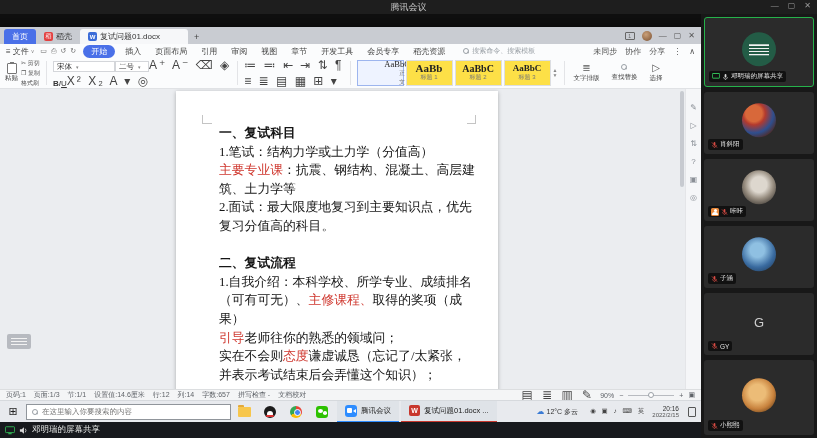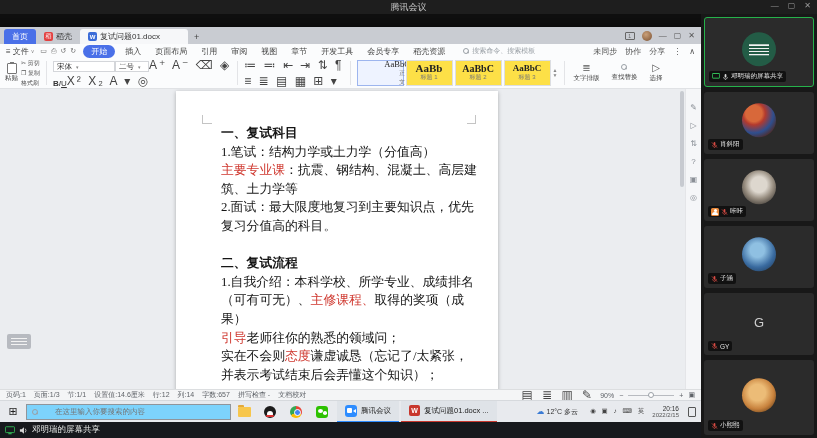--- a/index.html
+++ b/index.html
@@ -63,21 +63,21 @@
   .style-chip.selected { border-color:#9db5ee; background:#eef3ff;padding-left:44px; }
   .style-prev { font-family:"Liberation Serif","DejaVu Serif",serif; font-size:8.5px; color:#222; line-height:9px; }
   .style-label { font-size:6px; color:#777; }
   .gallery-arrows { display:flex; flex-direction:column; font-size:5px; color:#888; line-height:5px; }
   .big-btn { display:flex; flex-direction:column; align-items:center; justify-content:center; gap:1px; font-size:6.5px; color:#444; padding:0 3px; }
   .big-btn .ic { font-size:10px; line-height:10px; color:#555; }
 
   
   .doc-area { position:absolute; left:0; top:62px; right:0; bottom:11px; background:#ebedf0; overflow:hidden; }
   .page { position:absolute; left:176px; top:2px; width:322px; height:310px; background:#ffffff; box-shadow:0 1px 4px rgba(0,0,0,.28); }
-  .page-inner { position:relative; padding:33px 30px 0 45px; }
+  .page-inner { position:relative; padding:33px 30px 0 35px;margin-left:8px; }
   .crop { position:absolute; width:9px; height:9px; }
   .crop-tl { left:26px; top:24px; border-left:1px solid #c4c4c4; border-bottom:1px solid #c4c4c4; border-bottom:none; border-top:none; border-right:none; }
   .crop-tl::after { content:""; position:absolute; left:0; bottom:0; width:9px; height:1px; background:#c4c4c4; }
   .crop-tr { right:22px; top:24px; }
   .crop-tr::before { content:""; position:absolute; right:0; top:0; width:1px; height:9px; background:#c4c4c4; }
   .crop-tr::after { content:""; position:absolute; right:0; bottom:0; width:9px; height:1px; background:#c4c4c4; }
   .doc-text { font-family:"Liberation Serif","DejaVu Serif",serif; font-size:12.8px; line-height:18.6px; color:#151515; width:257px; word-break:break-all; }
   .doc-text p { margin:0; }
   .doc-text .hd { font-weight:bold; }
   .doc-text .red { color:#cf372e; }
@@ -89,21 +89,21 @@
 
   
   .status-bar { position:absolute; left:0; bottom:0; width:100%; height:11px; background:#f4f5f6; border-top:1px solid #dcdee0; display:flex; align-items:center; gap:8px; padding:0 6px; font-size:7px; color:#5f6368; white-space:nowrap; }
   .status-right { margin-left:auto; display:flex; align-items:center; gap:5px; }
   .zoom-slider { position:relative; width:46px; height:1px; background:#b8bbc0; }
   .zoom-knob { position:absolute; left:20px; top:-2.5px; width:6px; height:6px; border-radius:50%; background:#fff; border:1px solid #9aa0a6; }
 
   
   .taskbar { position:absolute; left:0; top:386px; width:701px; height:22px; background:#e8eaee; display:flex; align-items:center; border-top:1px solid #d6d9dd; }
   .start-btn { width:26px; text-align:center; font-size:11px; color:#222; }
-  .tb-search { width:205px; height:16px; background:#7dd3fc; border:1px solid #90959b; display:flex; align-items:center; gap:4px; padding:0 5px;justify-content:space-between; }
+  .tb-search { width:205px; height:16px; background:#ffffff; border:1px solid #90959b; display:flex; align-items:center; gap:4px; padding:0 5px; }
   .tb-search input { border:none; outline:none; width:170px; font-size:7.5px; color:#333; font-family:inherit; background:transparent; }
   .tb-ic { width:26px; display:flex; align-items:center; justify-content:center; height:22px; }
   .ic-folder { width:13px; height:10px; background:#f7c64c; border-radius:1px; position:relative; }
   .ic-folder::before { content:""; position:absolute; left:0; top:-2px; width:6px; height:2px; background:#e3a93a; border-radius:1px 1px 0 0; }
   .ic-qq { width:12px; height:12px; border-radius:50%; background:#1b1b1b; position:relative; }
   .ic-qq::before { content:""; position:absolute; left:3px; top:5px; width:6px; height:6px; border-radius:50%; background:#fff; }
   .ic-qq::after { content:""; position:absolute; left:2px; top:9px; width:8px; height:2px; border-radius:1px; background:#d33; }
   .ic-chrome { width:12px; height:12px; border-radius:50%; background:conic-gradient(#ea4335 0 33%, #fbbc05 33% 66%, #34a853 66% 100%); position:relative; }
   .ic-chrome::before { content:""; position:absolute; left:3.5px; top:3.5px; width:5px; height:5px; border-radius:50%; background:#4285f4; border:1px solid #fff; }
   .ic-wechat { width:12px; height:12px; border-radius:3px; background:#2dc100; position:relative; }

